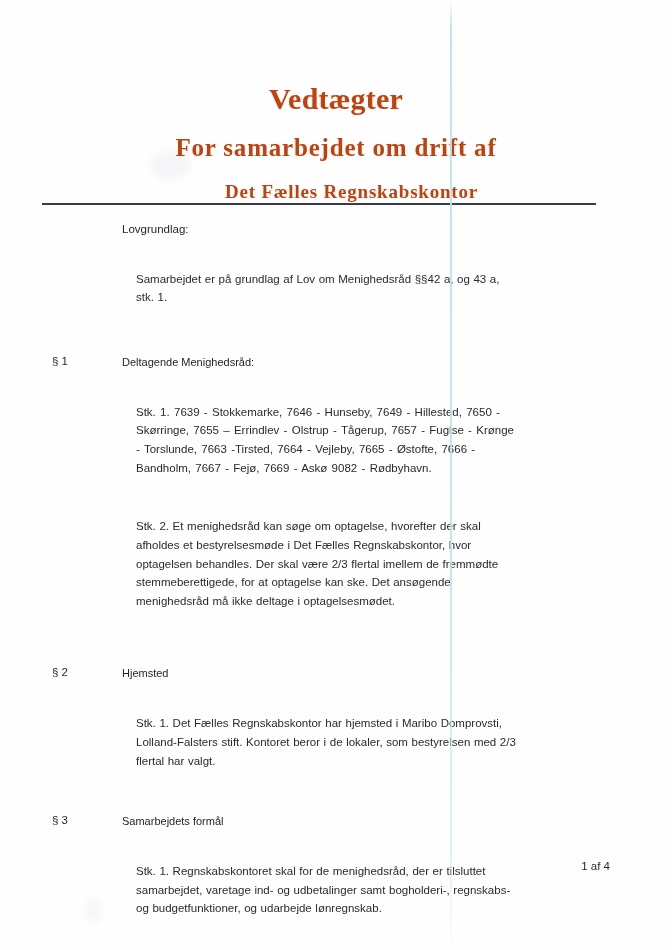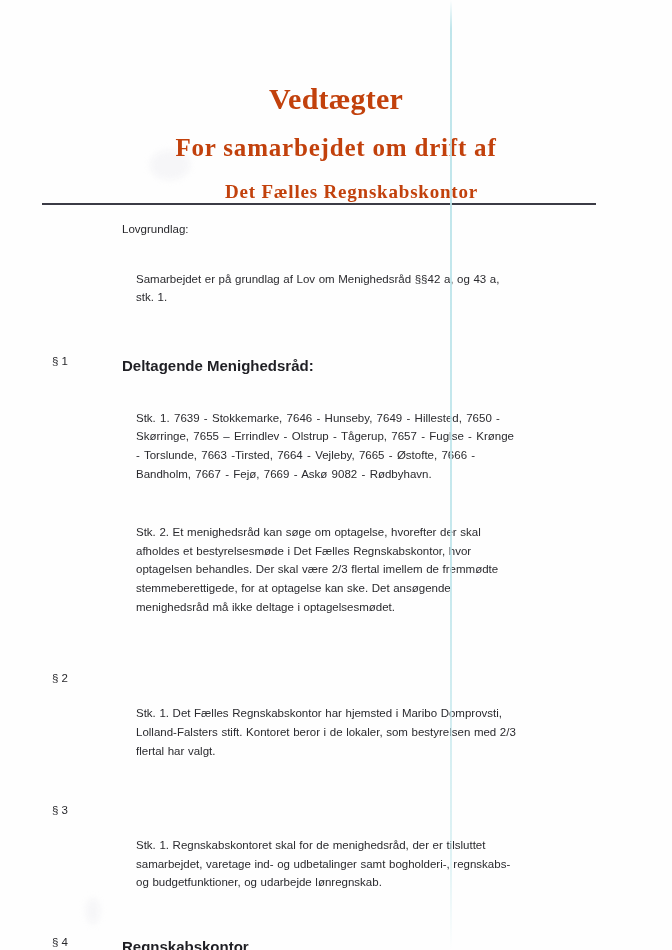--- a/index.html
+++ b/index.html
@@ -107,22 +107,22 @@
     color: #28282c;
     white-space: nowrap;
   }
   .lead-label {
     font-size: 11.5px;
     color: #28282c;
     line-height: 1.45;
     margin: 0;
   }
   .section-heading {
-    font-size: 15px;
-    font-weight: bold;
+    font-size: 11px;
+    font-weight: normal;
     color: #1f1f24;
     line-height: 1.45;
     margin: 0;
   }
   p.para {
     font-size: 11.5px;
     color: #2a2a2e;
     line-height: 1.62;
     margin: 14px;
     text-align: left;
@@ -189,46 +189,51 @@
     <div class="gap-12"></div>
     <div class="row">
       <p class="para">Stk. 2. Et menighedsråd kan søge om optagelse, hvorefter der skal afholdes et bestyrelsesmøde i Det Fælles Regnskabskontor, hvor optagelsen behandles. Der skal være 2/3 flertal imellem de fremmødte stemmeberettigede, for at optagelse kan ske. Det ansøgende menighedsråd må ikke deltage i optagelsesmødet.</p>
     </div>
     <div class="gap-12"></div>
 
     <div class="gap-30"></div>
 
     <div class="row">
       <span class="section-marker">§ 2</span>
+      <p class="section-heading">Hjemsted</p>
     </div>
     <div class="gap-18"></div>
     <div class="row">
       <p class="para">Stk. 1. Det Fælles Regnskabskontor har hjemsted i Maribo Domprovsti, Lolland-Falsters stift. Kontoret beror i de lokaler, som bestyrelsen med 2/3 flertal har valgt.</p>
     </div>
 
     <div class="gap-30"></div>
 
     <div class="row">
       <span class="section-marker">§ 3</span>
+      <p class="section-heading">Samarbejdets formål</p>
     </div>
     <div class="gap-18"></div>
     <div class="row">
       <p class="para">Stk. 1. Regnskabskontoret skal for de menighedsråd, der er tilsluttet samarbejdet, varetage ind- og udbetalinger samt bogholderi-, regnskabs- og budgetfunktioner, og udarbejde lønregnskab.</p>
     </div>
 
     <div class="gap-30"></div>
 
     <div class="row">
       <span class="section-marker">§ 4</span>
       <p class="section-heading">Regnskabskontor</p>
     </div>
     <div class="gap-18"></div>
     <div class="gap-12"></div>
     <div class="row">
       <p class="para">Stk. 2. Det udtrædende menighedsråd betaler sin andel (i henhold til fordelingsnøglen) af regnskabskontorets driftsomkostninger i opsigelsesåret og første kvartal af det efterfølgende år.</p>
     </div>
 
   </div>
 
+  <div class="footer">
+    <span>1 af 4</span>
+  </div>
 
   <div class="scan-line"></div>
 
 </div>
 
 </body></html>

